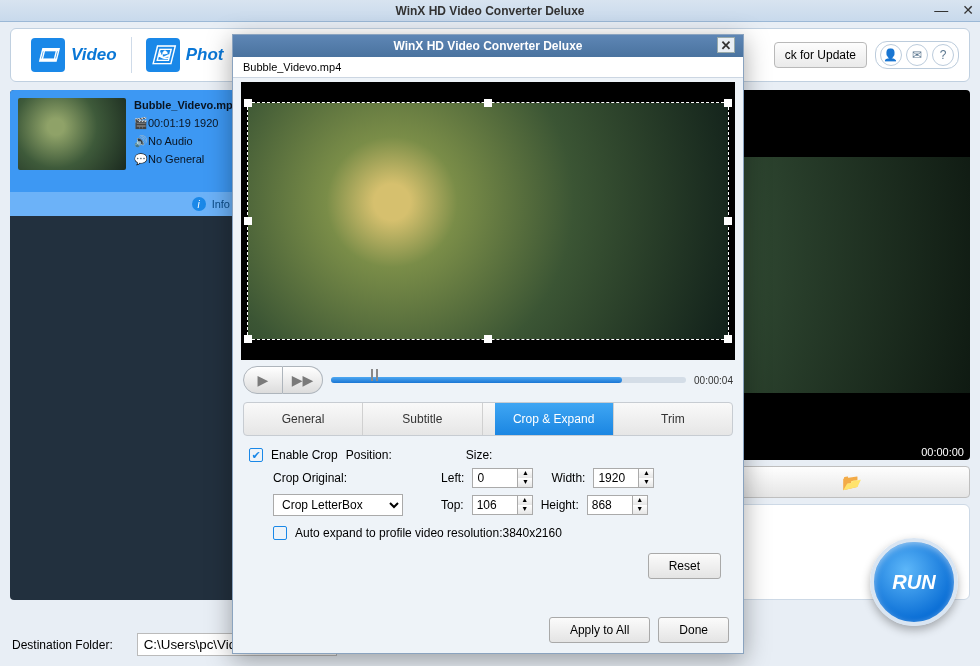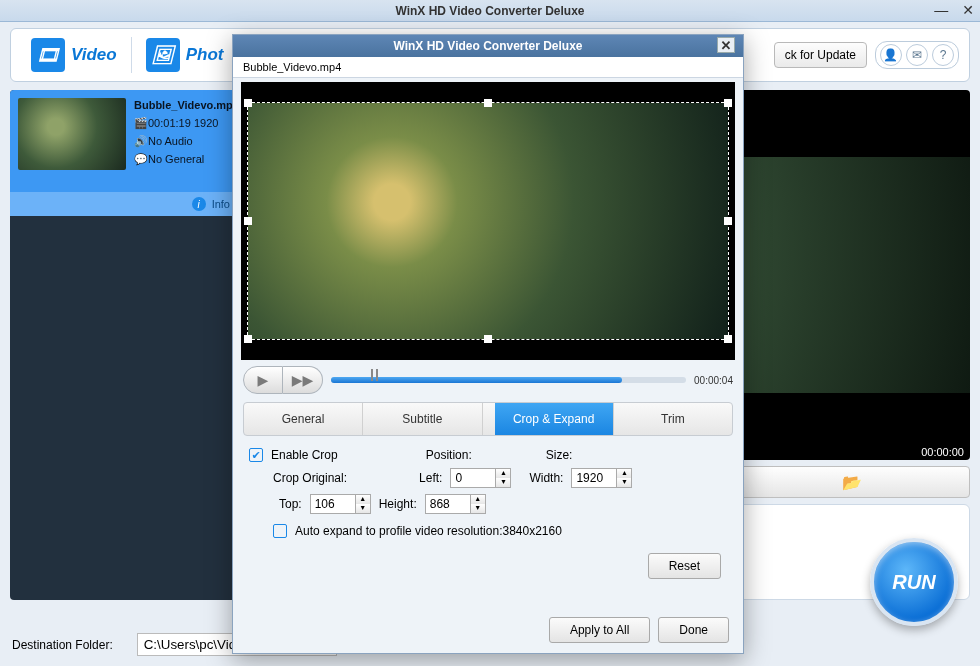--- a/index.html
+++ b/index.html
@@ -221,43 +221,44 @@
     <div class="tab">General</div>
     <div class="tab">Subtitle</div>
     <div class="tab active">Crop &amp; Expand</div>
     <div class="tab">Trim</div>
   </div>
 
   <div class="crop-opts">
     <div class="co-row">
       <span class="chk">✔</span>
       <span>Enable Crop</span>
-      <span style="margin-left:80px">Position:</span>
+      <span style="">Position:</span>
       <span style="margin-left:66px">Size:</span>
     </div>
     <div class="co-row">
       <span class="indent">Crop Original:</span>
-      <span style="margin-left:64px">Left:</span>
+      <span style="margin-left:86px">Left:</span>
       <span class="numwrap">
           <input class="numbox" value="0" style="">
           <span class="spin">
             <span>▲</span>
             <span>▼</span>
           </span>
         </span>
       <span style="margin-left:10px">Width:</span>
       <span class="numwrap">
           <input class="numbox" value="1920" style="">
           <span class="spin">
             <span>▲</span>
             <span>▼</span>
           </span>
         </span>
     </div>
     <div class="co-row">
+      <select class="indent" style="width:130px"><option>Crop LetterBox</option></select>
       <span style="margin-left:30px">Top:</span>
       <span class="numwrap">
           <input class="numbox" value="106" style="">
           <span class="spin">
             <span>▲</span>
             <span>▼</span>
           </span>
         </span>
       <span style="margin-left:0">Height:</span>
       <span class="numwrap">

